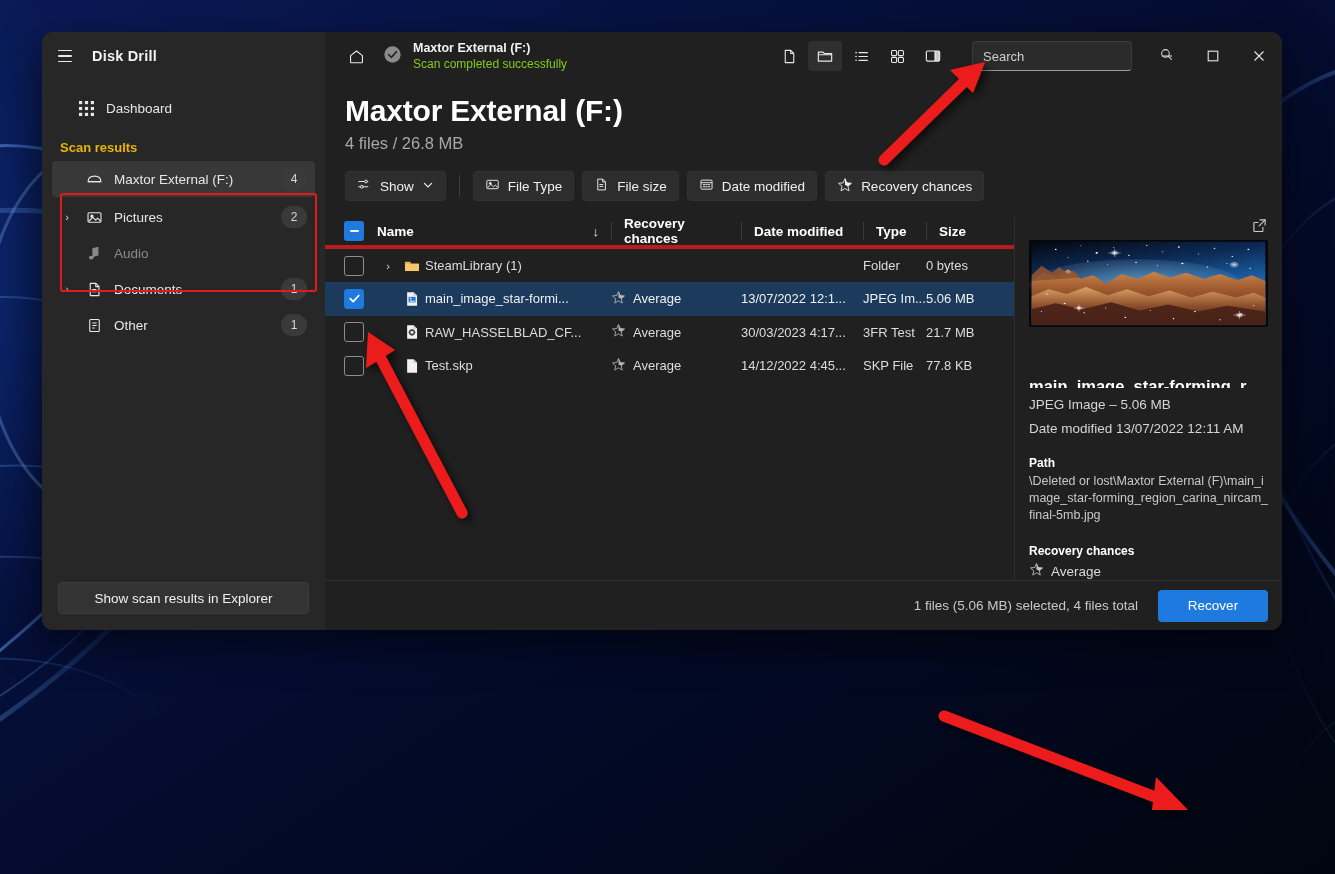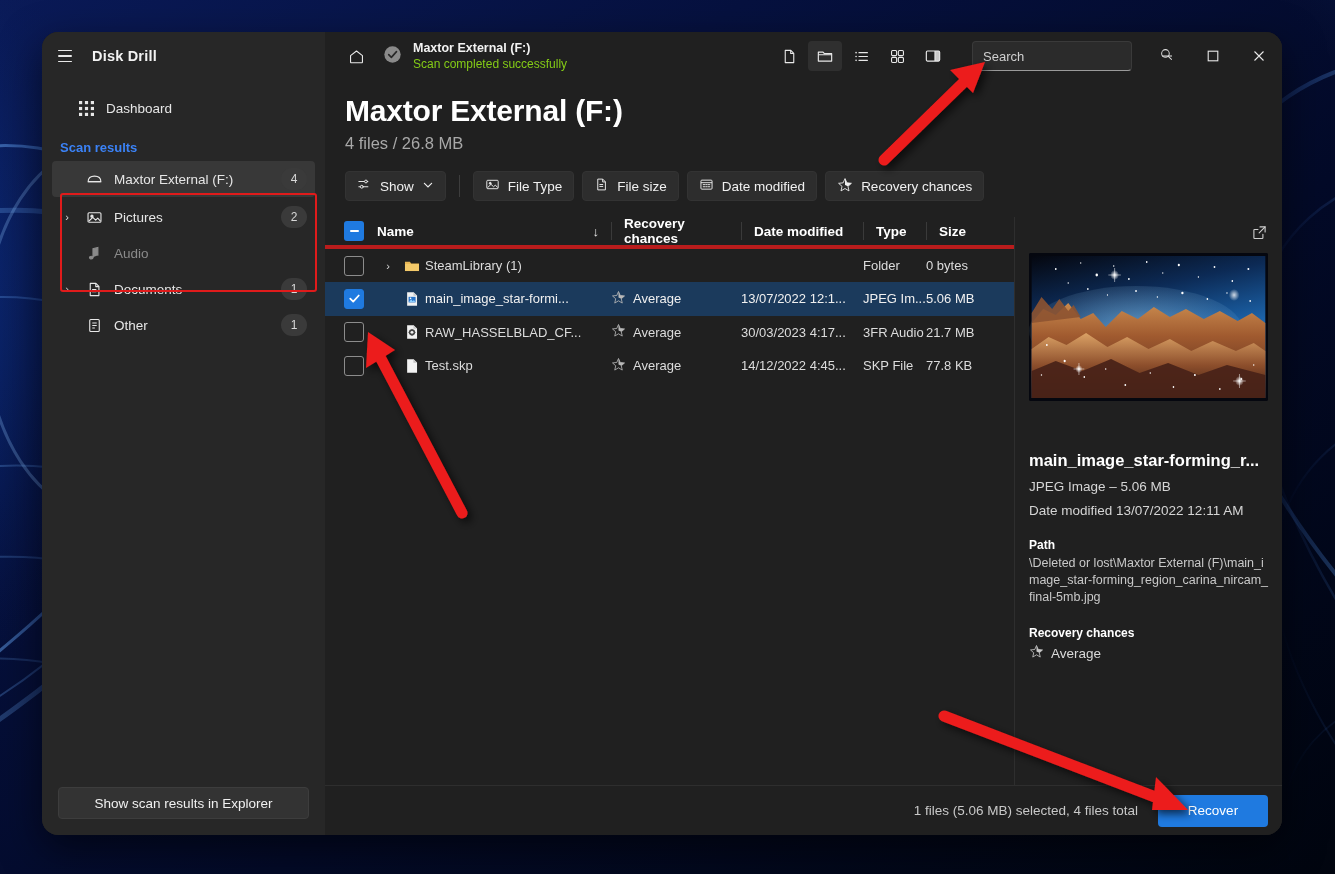--- a/index.html
+++ b/index.html
@@ -13,23 +13,23 @@
     background: #040b2e;
   }
 
   
   #wallpaper { position: absolute; inset: 0; z-index: 0; }
 
   
   #app-window {
     position: absolute;
     left: 42px; top: 32px;
-    width: 1240px; height: 803px;
+    width: 1240px; height: 598px;
     background: #202020;
-    border-radius: 16px;
+    border-radius: 11px;
     overflow: hidden;
     display: flex;
     box-shadow: 0 14px 40px rgba(0,0,0,.55);
     z-index: 2;
   }
 
   
   #sidebar {
     width: 283px;
     background: #272727;
@@ -74,21 +74,21 @@
   .badge {
     min-width: 26px; height: 22px;
     background: #3a3a3a; color: #d8d8d8;
     border-radius: 11px;
     font-size: 12px;
     display: flex; align-items: center; justify-content: center;
     margin-right: 8px;
     padding: 0 7px;
   }
   .section-label {
-    font-size: 13px; font-weight: bold; color: #3b82f6;
+    font-size: 13px; font-weight: bold; color: #eab308;
     padding: 14px 0 6px 18px;
   }
   .side-group { margin-top: 2px; }
   #sidebar-highlight {
     position: absolute;
     left: 18px; top: 161px;
     width: 257px; height: 99px;
     border: 2.5px solid #e01b1b;
     border-radius: 3px;
     pointer-events: none;
@@ -648,21 +648,21 @@
                 <span class="fname">RAW_HASSELBLAD_CF...</span>
               </div>
               <div class="c-rec">
                 <span><svg width="15" height="15" viewBox="0 0 20 20">
                     <path d="M10 2 L12.3 7.3 L18 7.9 L13.7 11.7 L15 17.4 L10 14.4 L5 17.4 L6.3 11.7 L2 7.9 L7.7 7.3 Z" fill="none" stroke="#b9b9b9" stroke-width="1.1"></path>
                     <path d="M10 2 L12.3 7.3 L18 7.9 L13.7 11.7 L10 10 Z" fill="#b9b9b9"></path>
                   </svg></span>
                 <span>Average</span>
               </div>
               <div class="c-date">30/03/2023 4:17...</div>
-              <div class="c-type">3FR Audio</div>
+              <div class="c-type">3FR Test</div>
               <div class="c-size">21.7 MB</div>
             </div>
             <div class="row">
               <div class="c-chk">
                 <div class="cbox"></div>
               </div>
               <div class="c-name">
                 <span class="expander empty">›</span>
                 <span class="fileicon">
                   <svg width="18" height="18" viewBox="0 0 20 20">

